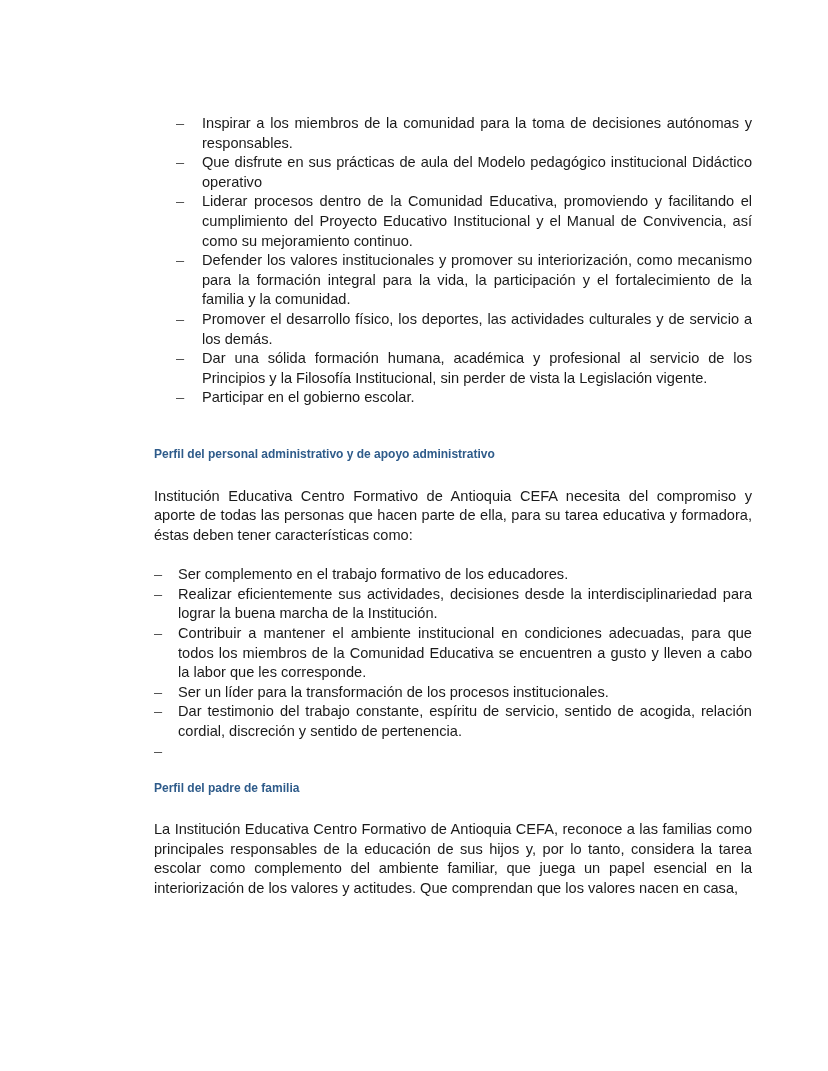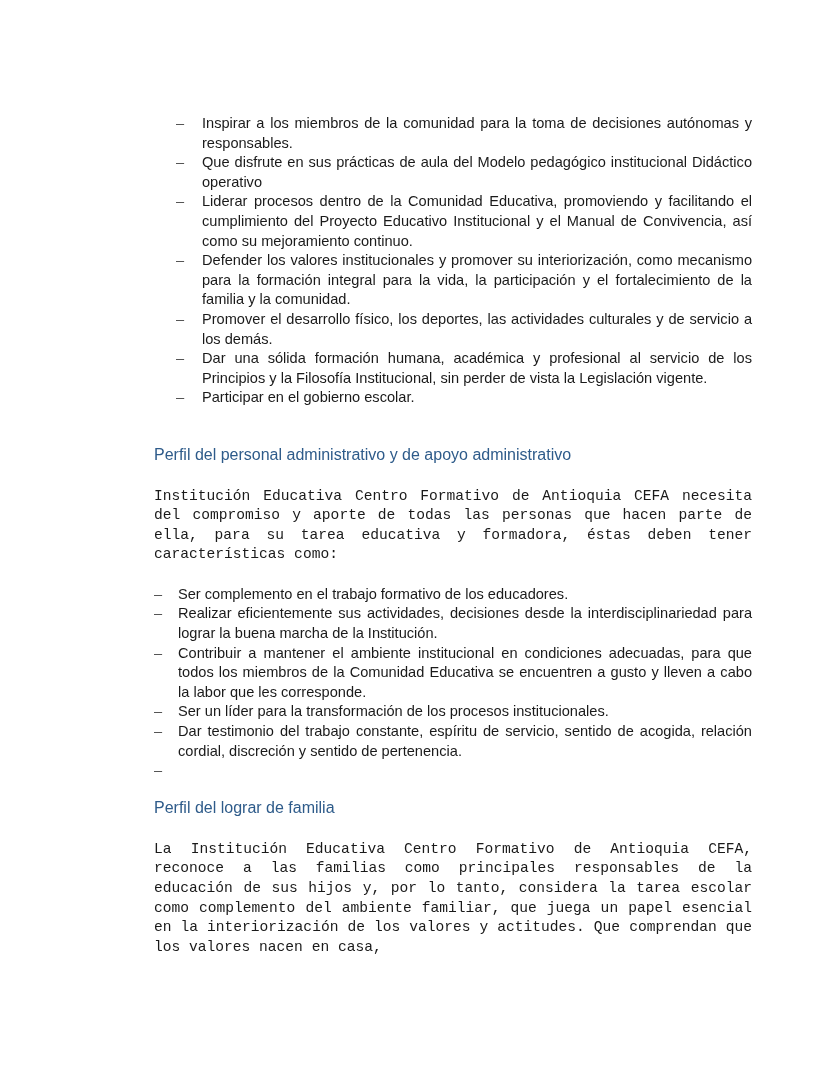--- a/index.html
+++ b/index.html
@@ -47,28 +47,27 @@
     }
     .dash {
       position: absolute;
       top: 0;
       color: #555555;
     }
     ul.dash-list.indented .dash { left: 22px; }
     ul.dash-list.flush .dash { left: 0px; }
     .heading {
       color: #2e5b8a;
-      font-size: 16px;
+      font-size: 12px;
       margin: 0;
-      font-weight: normal;
+      font-weight: bold;
     }
     p.body-text {
       margin: 0;
       text-align: justify;
-      font-family: Liberation Mono, monospace;
     }
     .gap-lg { height: 37px; }
     .gap-md { height: 22px; }
     .gap-sm { height: 20px; }
   </style>
 </head>
 <body>
 
 <div class="page">
   <div class="content">
@@ -98,20 +97,20 @@
       <li><span class="dash">–</span><span>Ser complemento en el trabajo formativo de los educadores.</span></li>
       <li><span class="dash">–</span><span>Realizar eficientemente sus actividades, decisiones desde la interdisciplinariedad para lograr  la buena marcha de la Institución.</span></li>
       <li><span class="dash">–</span><span>Contribuir a mantener el ambiente institucional en condiciones adecuadas, para que todos los miembros de la Comunidad Educativa se encuentren a gusto y lleven a cabo la labor que les corresponde.</span></li>
       <li><span class="dash">–</span><span>Ser un líder para la transformación de los procesos institucionales.</span></li>
       <li><span class="dash">–</span><span>Dar testimonio del trabajo constante, espíritu de servicio, sentido de acogida, relación cordial, discreción y sentido de pertenencia.</span></li>
       <li><span class="dash">–</span></li>
     </ul>
 
     <div class="gap-lg"></div>
 
-    <h3 class="heading">Perfil del lograr de familia</h3>
+    <h3 class="heading">Perfil del padre de familia</h3>
 
     <div class="gap-md"></div>
 
     <p class="body-text">La Institución Educativa Centro Formativo de Antioquia CEFA, reconoce a las familias como principales responsables de la educación de sus hijos y, por lo tanto, considera la tarea escolar como complemento del ambiente familiar, que juega un papel esencial en la interiorización de los valores y actitudes. Que comprendan que los valores nacen en casa,</p>
 
   </div>
 </div>
 
 </body></html>

